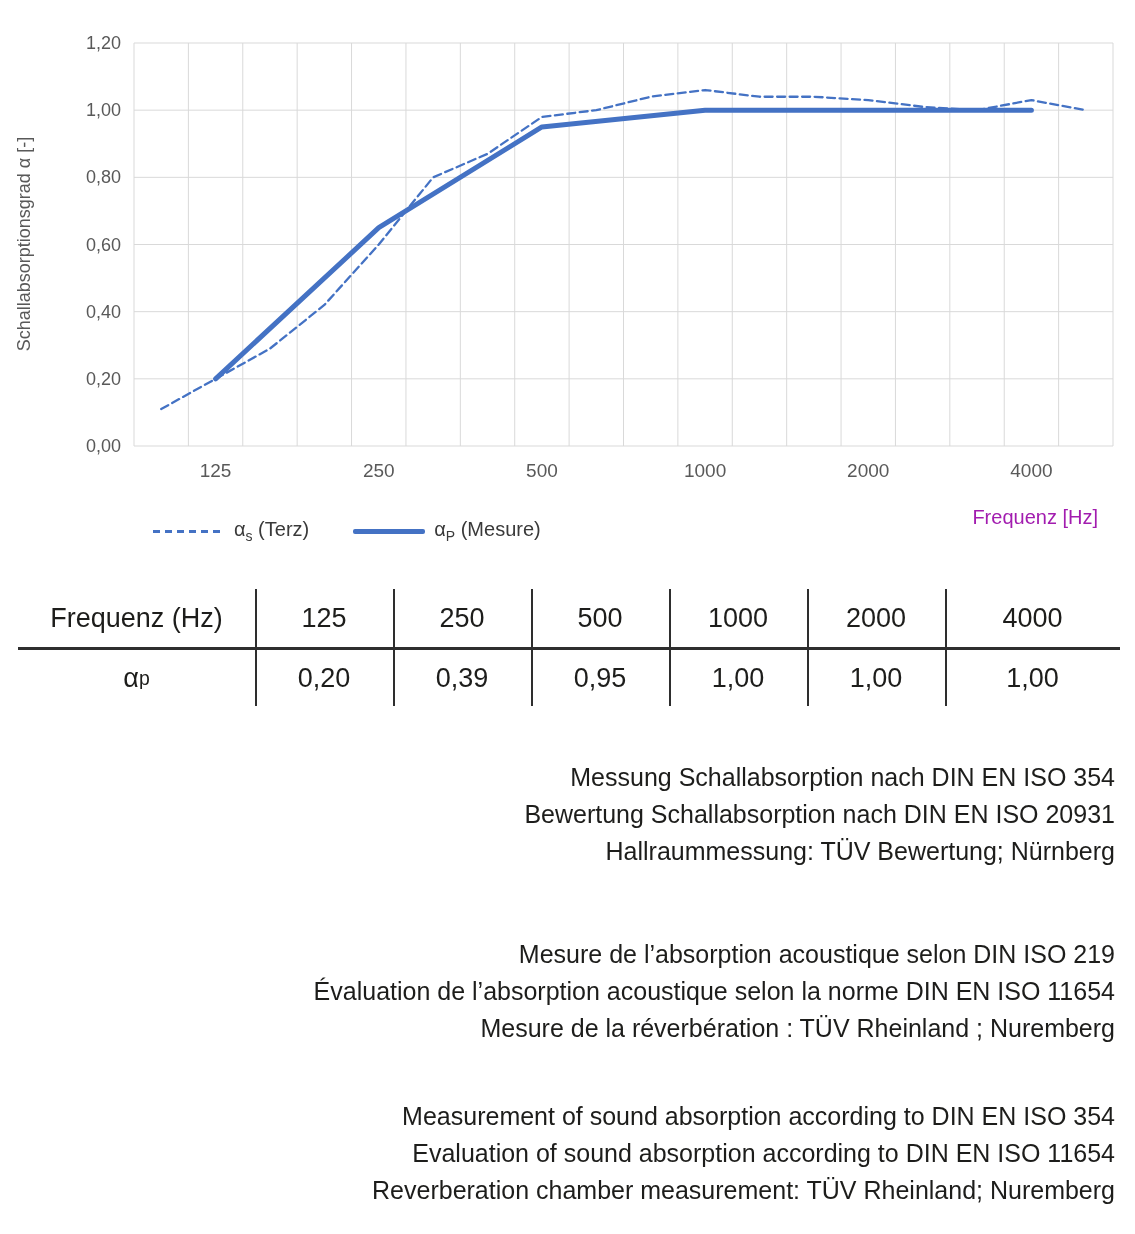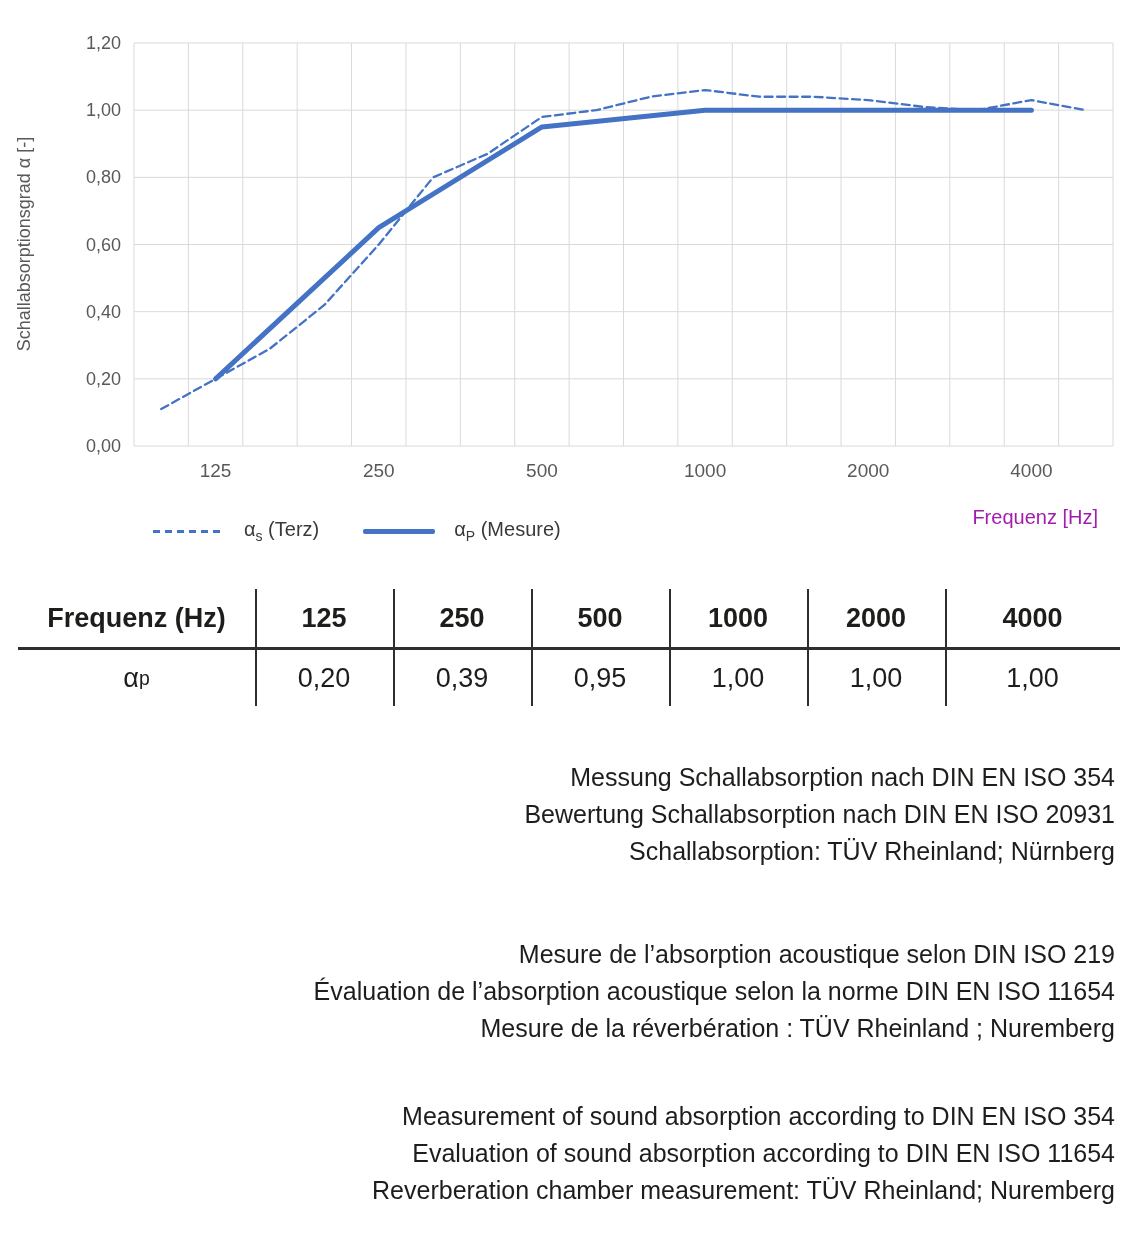--- a/index.html
+++ b/index.html
@@ -8,35 +8,35 @@
     font-family:"Liberation Sans", sans-serif; color:#1d1d1b; overflow:hidden;
   }
   
   #chart-svg { position:absolute; left:0; top:0; }
   #chart-svg text { font-family:"Liberation Sans", sans-serif; }
   .legend {
     position:absolute; left:153px; top:512px; height:38px;
     display:flex; align-items:center; gap:44px;
     font-size:20px; color:#3a3a3a;
   }
-  .leg-item { display:flex; align-items:center; gap:19px; }
+  .leg-item { display:flex; align-items:center; gap:9px; }
   .dash-sample {
     width:72px; height:3px;
     background:repeating-linear-gradient(90deg,#4472C4 0 7px,transparent 7px 12px);
   }
   .solid-sample { width:72px; height:5px; background:#4472C4; border-radius:2px; }
   .leg-label sub { font-size:0.70em; }
   .x-axis-title {
     position:absolute; top:506px; right:37px;
     font-size:20px; color:#a21caf;
   }
   
   .ptable { position:absolute; left:18px; top:589px; width:1102px; height:117px; font-size:27px; }
   .prow { display:flex; width:100%; }
-  .prow.hdr  { height:58px;font-weight:bold; }
+  .prow.hdr  { height:58px; }
   .prow.vals { height:56px; }
   .pcell { display:flex; align-items:center; justify-content:center; }
   .c0 { width:237px; } .c1,.c2,.c3,.c4,.c5 { width:138px; } .c6 { flex:1; }
   .table-hr { width:100%; height:3px; background:#2e2e2e; }
   .vdiv { position:absolute; top:0; width:2px; height:117px; background:#2e2e2e; }
   .row-label sub { font-size:0.72em; }
   
   .notes {
     position:absolute; right:20px; left:20px; text-align:right;
     font-size:25px; line-height:37px; color:#1d1d1b;
@@ -133,21 +133,21 @@
     <div class="vdiv" style="left:375px"></div>
     <div class="vdiv" style="left:513px"></div>
     <div class="vdiv" style="left:651px"></div>
     <div class="vdiv" style="left:789px"></div>
     <div class="vdiv" style="left:927px"></div>
   </div>
 
   <div class="notes notes-de">
     <div>Messung Schallabsorption nach DIN EN ISO 354</div>
     <div>Bewertung Schallabsorption nach DIN EN ISO 20931</div>
-    <div>Schallabsorption: TÜV Rheinland; Nürnberg</div>
+    <div>Hallraummessung: TÜV Bewertung; Nürnberg</div>
   </div>
 
   <div class="notes notes-fr">
     <div>Mesure de l’absorption acoustique selon DIN ISO 219</div>
     <div>Évaluation de l’absorption acoustique selon la norme DIN EN ISO 11654</div>
     <div>Mesure de la réverbération : TÜV Rheinland ; Nuremberg</div>
   </div>
 
   <div class="notes notes-en">
     <div>Measurement of sound absorption according to DIN EN ISO 354</div>

